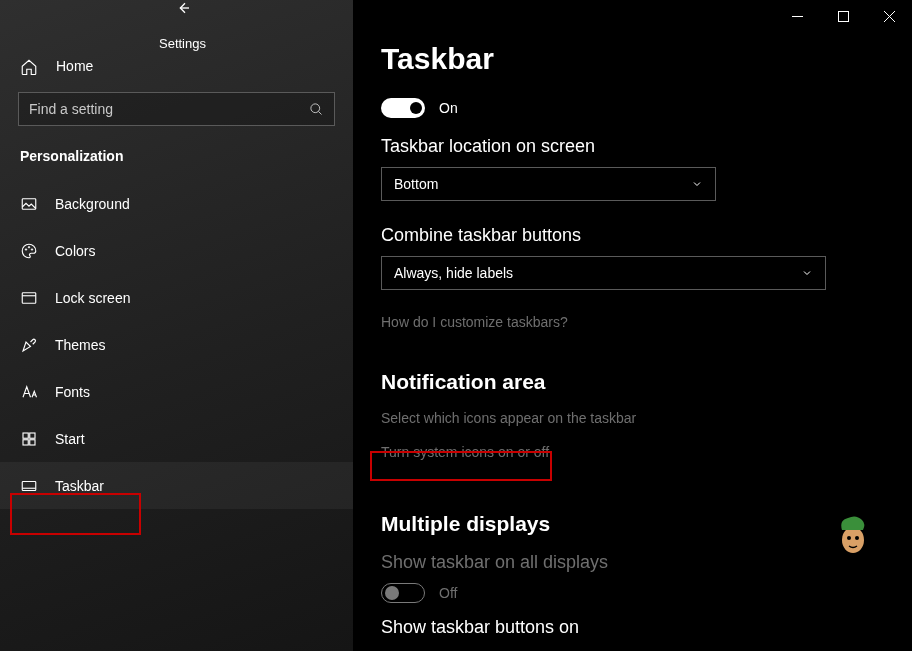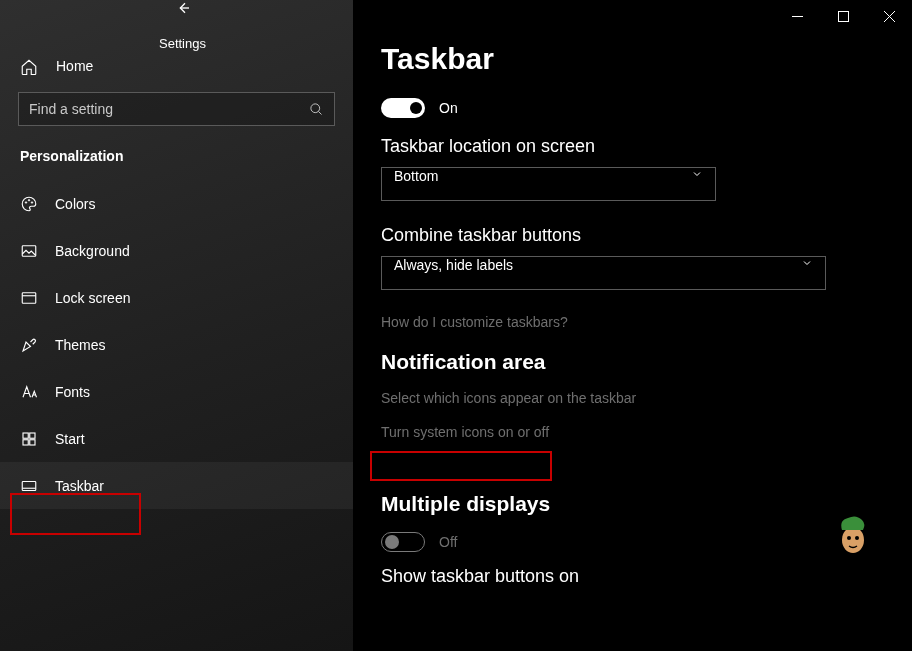--- a/index.html
+++ b/index.html
@@ -38,25 +38,25 @@
   .page-title { font-size:30px; font-weight:600; margin-bottom:22px; }
   .toggle-row { display:flex; align-items:center; gap:14px; margin-bottom:18px;}
   .toggle { width:44px; height:20px; border-radius:10px; position:relative; cursor:pointer; }
   .toggle.on  { background:#fff; }
   .toggle.off { background:transparent; border:1px solid #7a7a7a; }
   .toggle .knob { position:absolute; top:2px; width:14px; height:14px; border-radius:50%; }
   .toggle.on .knob  { right:3px; background:#000; width:12px; height:12px; top:4px;}
   .toggle.off .knob { left:3px; background:#7a7a7a; top:2px;}
   .toggle-label { font-size:14px; }
   .field-label { font-size:18px; margin-bottom:10px; }
-  .select-box { height:34px; border:1px solid #5a5a5a; display:flex; align-items:flex-start; justify-content:space-between; padding:0 12px; cursor:pointer; font-size:14px; margin-bottom:24px;}
+  .select-box { height:34px; border:1px solid #5a5a5a; display:flex; align-items:center; justify-content:space-between; padding:0 12px; cursor:pointer; font-size:14px; margin-bottom:24px;}
   .select-box.small { width:335px; }
   .select-box.wide  { width:445px; }
   .select-box svg { width:12px; height:12px; stroke:#fff; fill:none;}
-  .link-dim { color:#6f6f6f; font-size:14px; margin-bottom:20px; display:block; cursor:pointer;}
+  .link-dim { color:#6f6f6f; font-size:14px; margin-bottom:40px; display:block; cursor:pointer;}
   .section-title { font-size:21px; font-weight:600; margin-bottom:16px; }
   .red-box-main { position:absolute; border:2px solid #c80000; left:370px; top:451px; width:182px; height:30px; pointer-events:none; }
 
   
   .mascot { position:absolute; right:42px; top:512px; width:34px; height:42px; }
 
 </style>
 </head>
 <body>
 
@@ -89,36 +89,36 @@
           </svg>
       </div>
     </div>
 
     <div class="category">Personalization</div>
 
     <div class="side-list">
       <div class="side-item">
         <span class="ic">
             <svg viewBox="0 0 24 24">
+              <rect x="3" y="5" width="18" height="14" rx="1" stroke-width="1.5"></rect>
+              <path d="M3 16l5-5 4 4 3-3 6 6" stroke-width="1.5"></path>
+            </svg>
+          </span>
+        <span>Background</span>
+      </div>
+      <div class="side-item">
+        <span class="ic">
+            <svg viewBox="0 0 24 24">
               <path d="M12 3a9 9 0 1 0 0 18c2 0 2-2 1-3s0-3 2-3h3a3 3 0 0 0 3-3 9 9 0 0 0-9-9z" stroke-width="1.5"></path>
               <circle cx="8" cy="10" r="1" fill="#fff"></circle>
               <circle cx="12" cy="7" r="1" fill="#fff"></circle>
               <circle cx="16" cy="10" r="1" fill="#fff"></circle>
             </svg>
           </span>
         <span>Colors</span>
-      </div>
-      <div class="side-item">
-        <span class="ic">
-            <svg viewBox="0 0 24 24">
-              <rect x="3" y="5" width="18" height="14" rx="1" stroke-width="1.5"></rect>
-              <path d="M3 16l5-5 4 4 3-3 6 6" stroke-width="1.5"></path>
-            </svg>
-          </span>
-        <span>Background</span>
       </div>
       <div class="side-item">
         <span class="ic">
             <svg viewBox="0 0 24 24">
               <rect x="3" y="5" width="18" height="14" rx="1" stroke-width="1.5"></rect>
               <path d="M3 9h18" stroke-width="1.5"></path>
             </svg>
           </span>
         <span>Lock screen</span>
       </div>
@@ -187,20 +187,21 @@
         </svg>
     </div>
 
     <span class="link-dim">How do I customize taskbars?</span>
 
     <div class="section-title">Notification area</div>
     <span class="link-dim" style="margin-bottom:18px">Select which icons appear on the taskbar</span>
     <span class="link-dim" style="margin-bottom:52px">Turn system icons on or off</span>
 
     <div class="section-title">Multiple displays</div>
+    <div class="field-label" style="color:#6f6f6f">Show taskbar on all displays</div>
     <div class="toggle-row" style="margin-top:6px;margin-bottom:14px;">
       <div class="toggle off">
           <div class="knob"></div>
         </div>
       <span class="toggle-label" style="color:#6f6f6f">Off</span>
     </div>
     <div class="field-label">Show taskbar buttons on</div>
   </div>
 </div>
 

